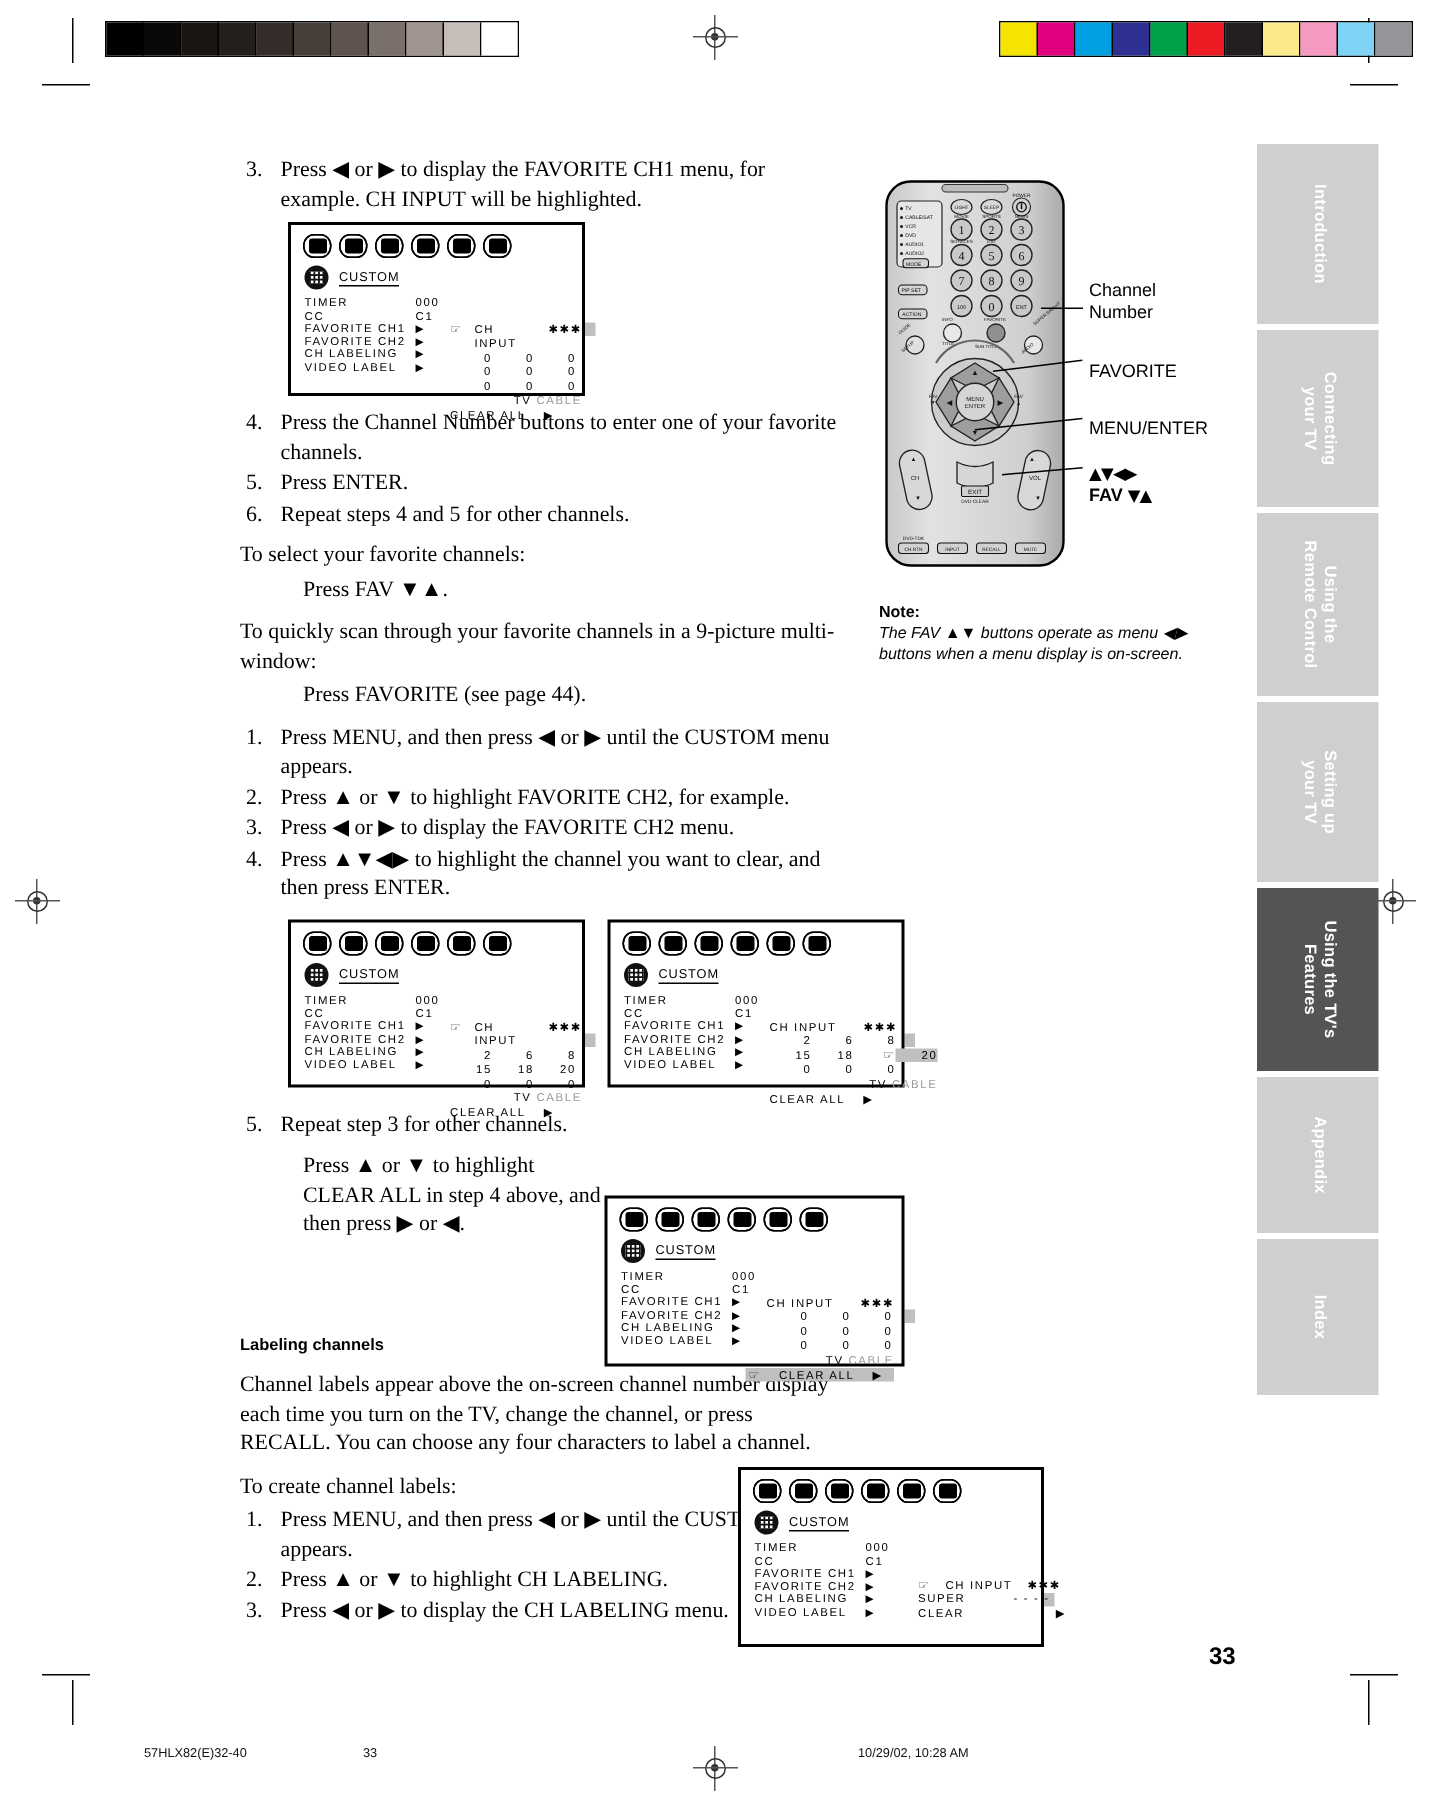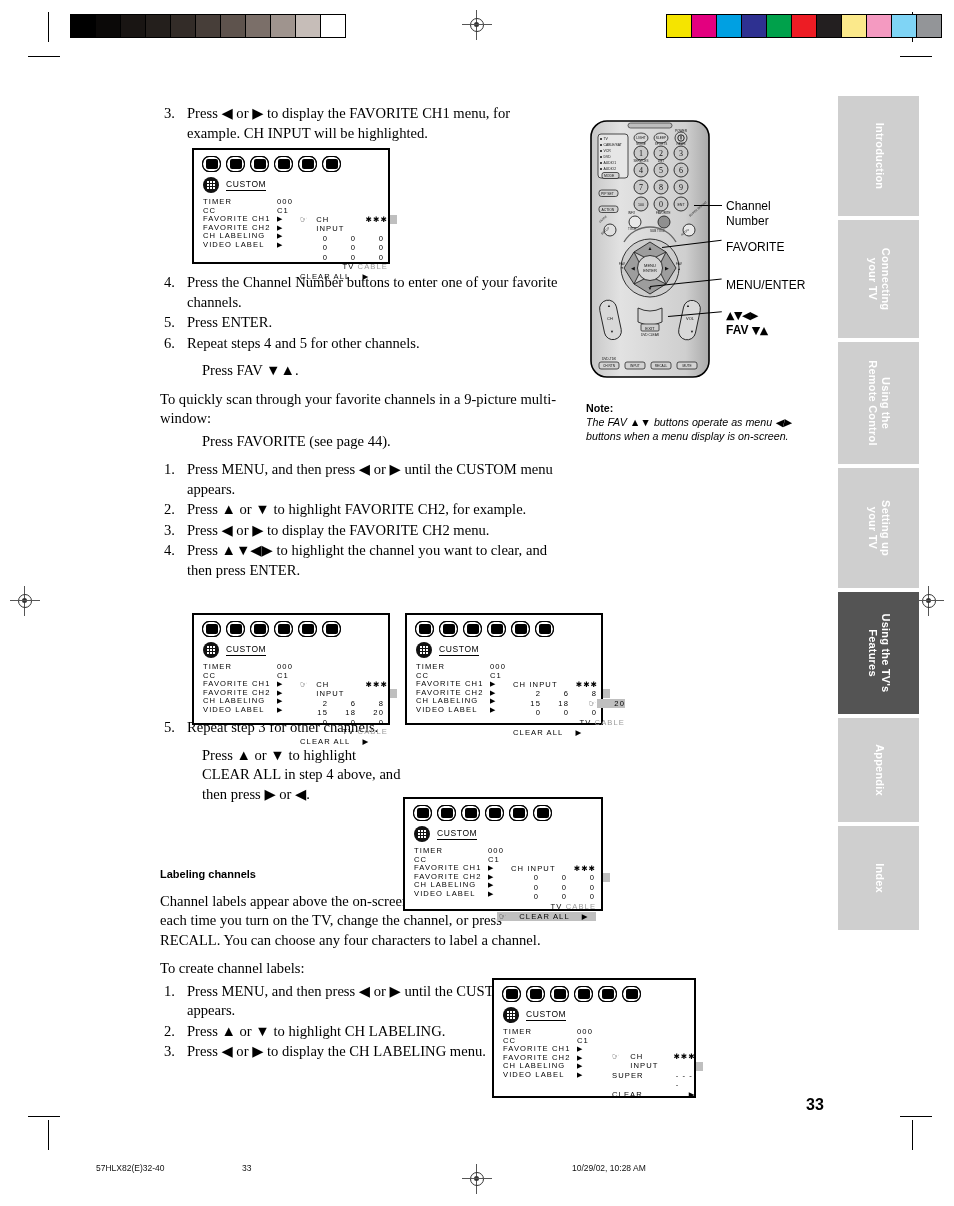--- a/index.html
+++ b/index.html
@@ -180,20 +180,21 @@
       <li>
         <span class="n">5.</span>
         <span>Press ENTER.</span>
       </li>
       <li>
         <span class="n">6.</span>
         <span>Repeat steps 4 and 5 for other channels.</span>
       </li>
     </ul>
 
+    <p class="para tight">To select your favorite channels:</p>
     <p class="indent">Press FAV ▼▲.</p>
 
     <p class="para tight">To quickly scan through your favorite channels in a 9-picture multi-window:</p>
     <p class="indent">Press FAVORITE (see  page 44).</p>
 
     <ul class="ol" id="clearSteps">
         <li><span class="n">1.</span><span>Press MENU, and then press ◀ or ▶ until the CUSTOM menu appears.</span></li>
         <li><span class="n">2.</span><span>Press ▲ or ▼ to highlight FAVORITE CH2, for example.</span></li>
         <li><span class="n">3.</span><span>Press ◀ or ▶ to display the FAVORITE CH2 menu.</span></li>
         <li><span class="n">4.</span><span>Press ▲▼◀▶ to highlight the channel you want to clear, and then press ENTER.</span></li>
@@ -377,21 +378,21 @@
     <g font-family="Liberation Sans, sans-serif" font-size="3.2" fill="#111" text-anchor="middle">
       <text x="21" y="242">DVD-TDK</text>
       <text x="21" y="249">CH RTN</text>
       <text x="47" y="249">INPUT</text>
       <text x="73" y="249">RECALL</text>
       <text x="99" y="249">MUTE</text>
     </g>
   </svg>
 
   <div class="leader" style="left:694px;top:205px;width:28px;"></div>
-  <div class="callout" style="left:726px;top:199px;">
+  <div class="callout" style="left:726px;top:186px;">
     <span>Channel</span><br>
     <span>Number</span>
   </div>
 
   <div class="leader" style="left:662px;top:247px;width:60px;transform:rotate(-7deg);transform-origin:left center;"></div>
   <div class="callout" style="left:726px;top:240px;">
     <span>FAVORITE</span>
   </div>
 
   <div class="leader" style="left:650px;top:286px;width:72px;transform:rotate(-6deg);transform-origin:left center;"></div>
@@ -791,21 +792,21 @@
         <div class="sub" style="left: 118px; top: 72px;">
           <div style="display: flex; gap: 10px;">
             <span class="hand">☞</span>
             <span>CH INPUT</span>
             <span>✱✱✱</span>
           </div>
           <div style="display: flex; gap: 10px;">
             <span>SUPER</span>
             <span style="margin-left:22px">- - - -</span>
           </div>
-          <div style="display: flex; gap: 12px;">
+          <div style="display: flex; gap: 27px;">
             <span>CLEAR</span>
             <span class="tri" style="margin-left:34px">▶</span>
           </div>
         </div>
       </div>
     </div>
 
   <div class="pgno">33</div>
   <div class="footer" style="left:72px;padding-left:24px;">57HLX82(E)32-40</div>
   <div class="footer" style="left:242px;">33</div>

